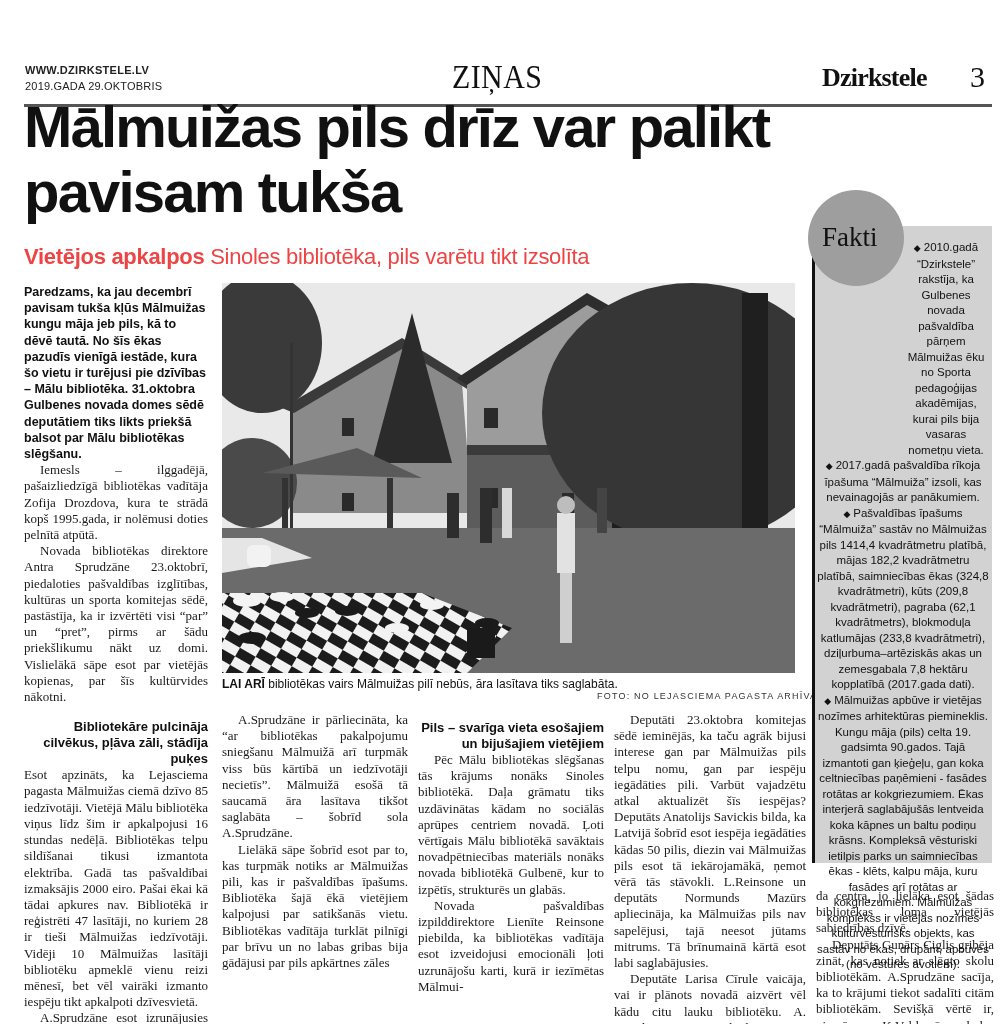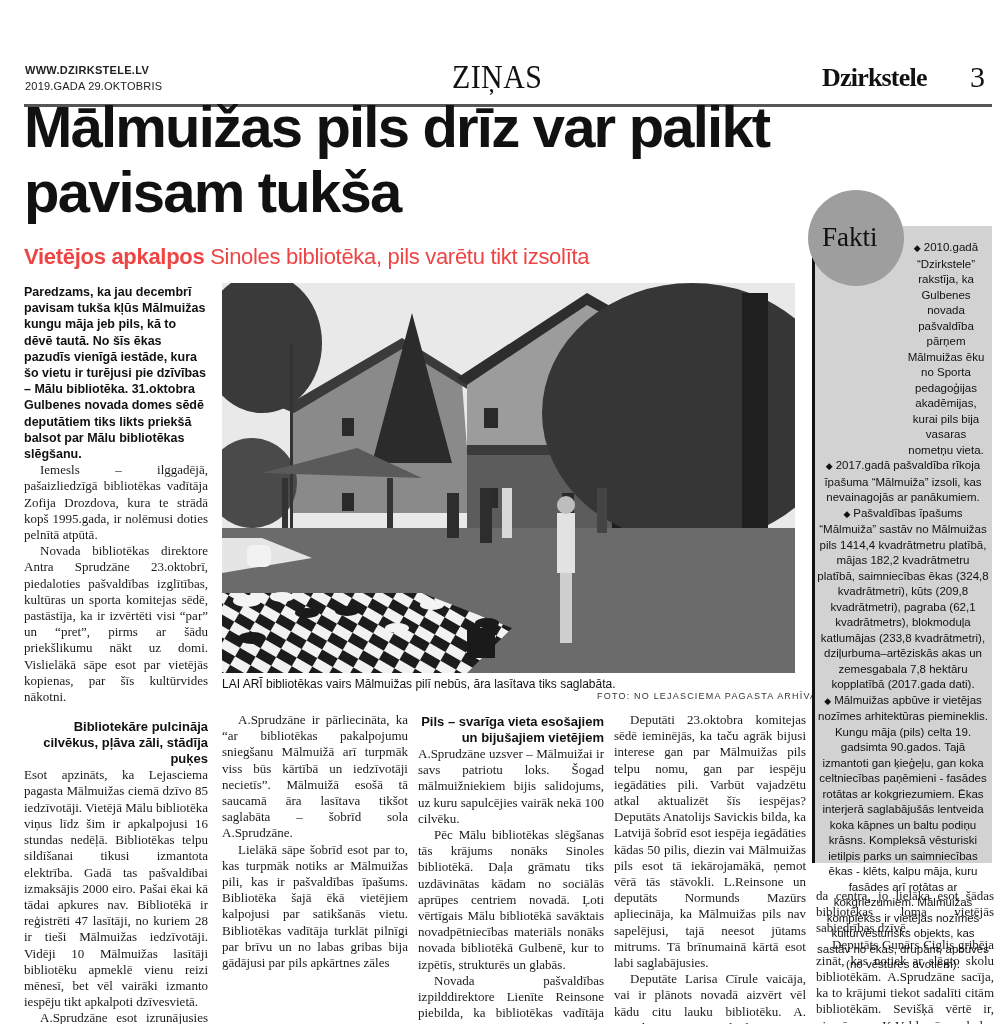--- a/index.html
+++ b/index.html
@@ -30,21 +30,21 @@
   .col1 { left: 24px; top: 284px; width: 184px; }
   .col2 { left: 222px; top: 712px; width: 186px; }
   .col3 { left: 418px; top: 712px; width: 186px; }
   .col4 { left: 614px; top: 712px; width: 192px; }
   .col5 { left: 816px; top: 888px; width: 178px; }
 
   
   .photo { position: absolute; left: 222px; top: 283px; width: 573px; height: 390px; overflow: hidden; background: #9a9a9a; }
   .photo svg { display: block; }
   .caption { position: absolute; left: 222px; top: 677px; font: 12px "Liberation Sans", sans-serif; color: #111; }
-  .caption b { font-weight: 400; margin-top: 48px; }
+  .caption b { font-weight: 700; margin-top: 48px; }
   .credit { position: absolute; left: 597px; top: 691px; font: 9px "Liberation Sans", sans-serif; letter-spacing: 1.2px; color: #333; }
 
   
   .fakti-box { position: absolute; left: 812px; top: 226px; width: 180px; height: 637px; background: #d2d2d2; border-left: 3px solid #111; }
   .fakti-circle { position: absolute; left: 808px; top: 190px; width: 96px; height: 96px; border-radius: 50%; background: #9e9e9e; }
   .fakti-title { position: absolute; left: 822px; top: 222px; font: 27px "Liberation Serif", serif; color: #111; text-align: right; }
   .fakti-text { position: absolute; left: 817px; top: 240px; width: 172px; font: 11.5px "Liberation Sans", sans-serif; line-height: 15.5px; color: #111; }
   .fakti-text .it { margin: 0; text-align: center; }
   .fakti-text .first { padding-left: 86px; }
   .bullet { font-size: 9px; margin-right: 3px; }
@@ -149,22 +149,21 @@
   <span>bibliotēkas vairs Mālmuižas pilī nebūs, āra lasītava tiks saglabāta.</span>
 </div>
 <div class="credit">FOTO: NO LEJASCIEMA PAGASTA ARHĪVA</div>
 
 <div class="col col2">
   <p>A.Sprudzāne ir pārliecināta, ka “ar bibliotēkas pakalpojumu sniegšanu Mālmuižā arī turpmāk viss būs kārtībā un iedzīvotāji necietīs”. Mālmuižā esošā tā saucamā āra lasītava tikšot saglabāta – šobrīd sola A.Sprudzāne.</p>
   <p>Lielākā sāpe šobrīd esot par to, kas turpmāk notiks ar Mālmuižas pili, kas ir pašvaldības īpašums. Bibliotēka šajā ēkā vietējiem kalpojusi par satikšanās vietu. Bibliotēkas vadītāja turklāt pilnīgi par brīvu un no labas gribas bija gādājusi par pils apkārtnes zāles</p>
 </div>
 
 <div class="col col3">
-  <p class="subh" style="margin-top:2px">Pils – svarīga vieta esošajiem un bijušajiem vietējiem</p>
-  <p class="noindent">A.Sprudzāne uzsver – Mālmuižai ir savs patriotu loks. Šogad mālmuižniekiem bijis salidojums, uz kuru sapulcējies vairāk nekā 100 cilvēku.</p>
+  <p class="subh" style="margin-top:8px">Pils – svarīga vieta esošajiem un bijušajiem vietējiem</p>
   <p>Pēc Mālu bibliotēkas slēgšanas tās krājums nonāks Sinoles bibliotēkā. Daļa grāmatu tiks uzdāvinātas kādam no sociālās aprūpes centriem novadā. Ļoti vērtīgais Mālu bibliotēkā savāktais novadpētniecības materiāls nonāks novada bibliotēkā Gulbenē, kur to izpētīs, strukturēs un glabās.</p>
   <p>Novada pašvaldības izpilddirektore Lienīte Reinsone piebilda, ka bibliotēkas vadītāja esot izveidojusi emocionāli ļoti uzrunājošu karti, kurā ir iezīmētas Mālmui-</p>
 </div>
 
 <div class="col col4">
   <p>Deputāti 23.oktobra komitejas sēdē ieminējās, ka taču agrāk bijusi interese gan par Mālmuižas pils telpu nomu, gan par iespēju iegādāties pili. Varbūt vajadzētu atkal aktualizēt šīs iespējas? Deputāts Anatolijs Savickis bilda, ka Latvijā šobrīd esot iespēja iegādāties kādas 50 pilis, diezin vai Mālmuižas pils esot tā iekārojamākā, ņemot vērā tās stāvokli. L.Reinsone un deputāts Normunds Mazūrs apliecināja, ka Mālmuižas pils nav sapelējusi, tajā neesot jūtams mitrums. Tā brīnumainā kārtā esot labi saglabājusies.</p>
   <p>Deputāte Larisa Cīrule vaicāja, vai ir plānots novadā aizvērt vēl kādu citu lauku bibliotēku. A. Sprudzāne to noliedza. Viņa akcentēja lauku bibliotēku kā infor-</p>
 </div>
 
 <div class="col col5">

